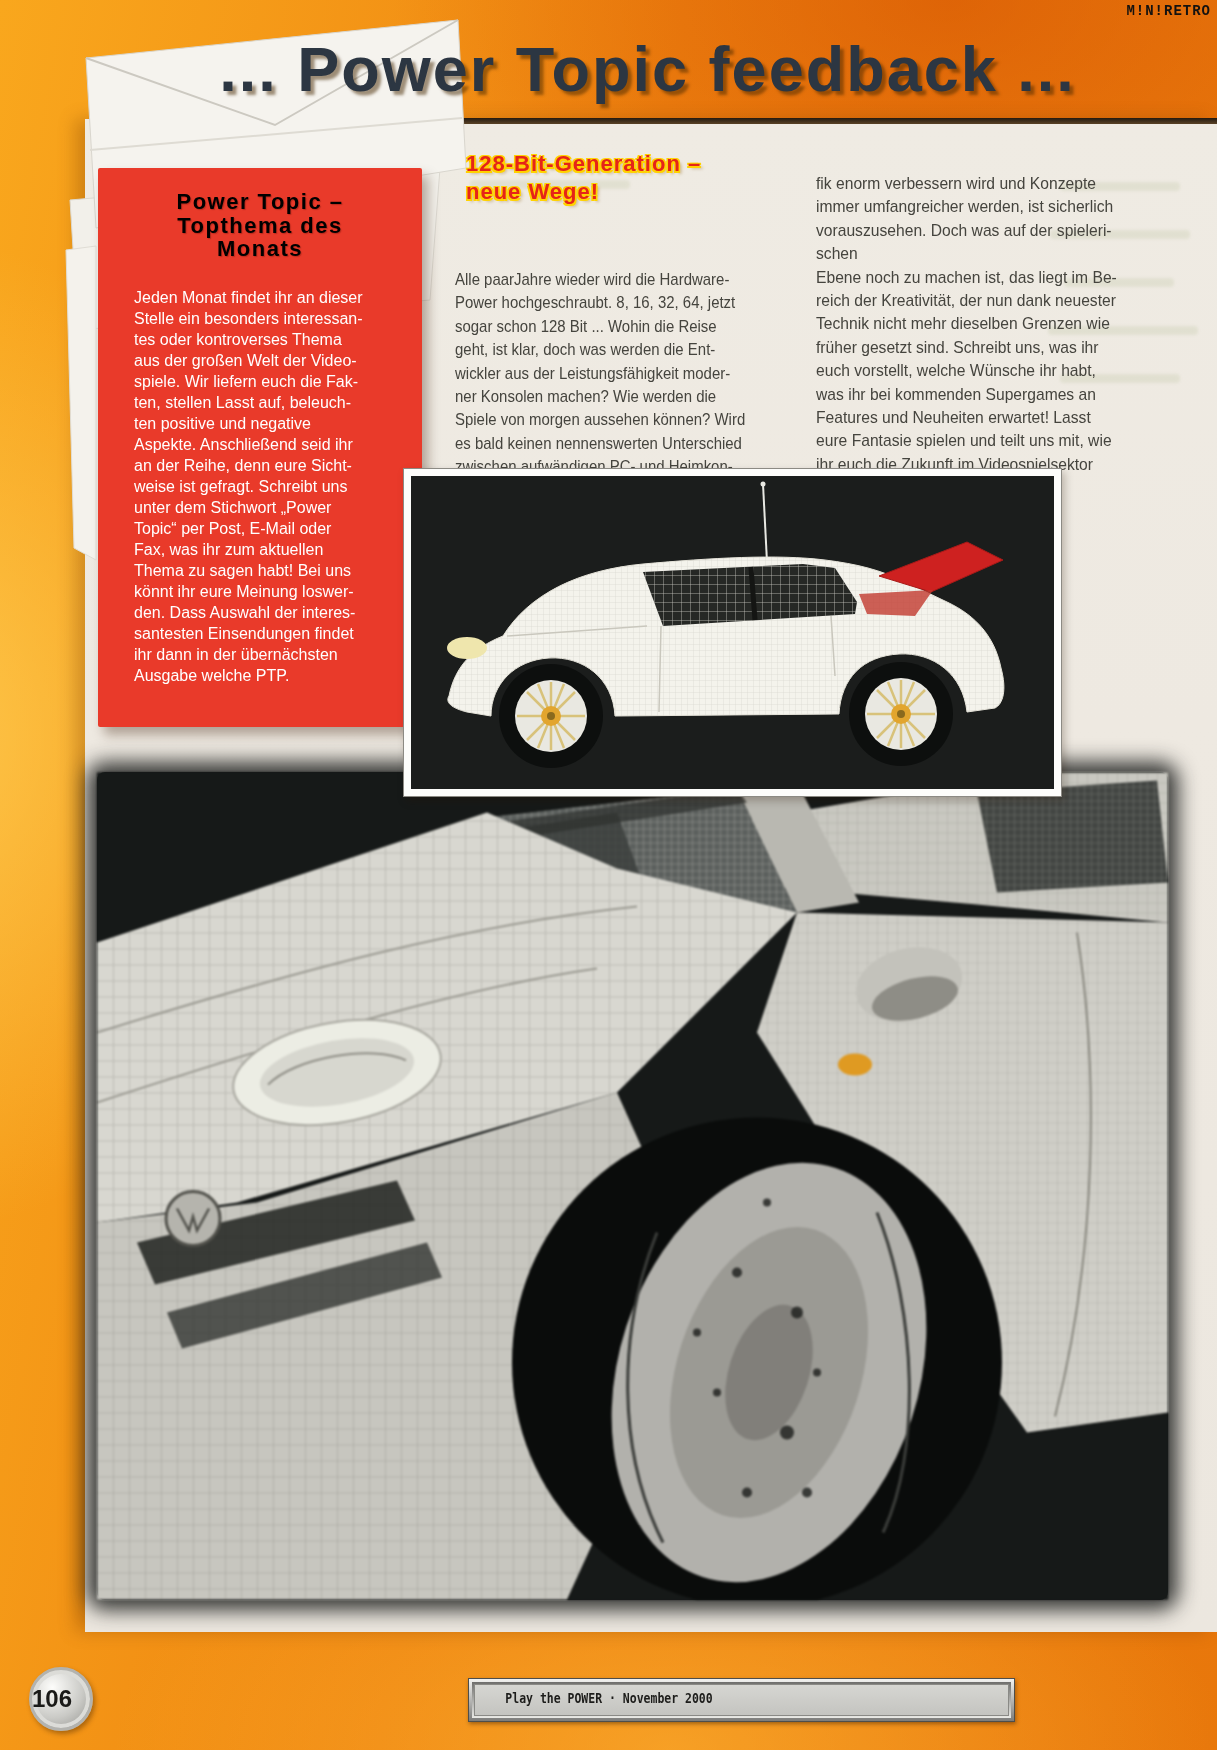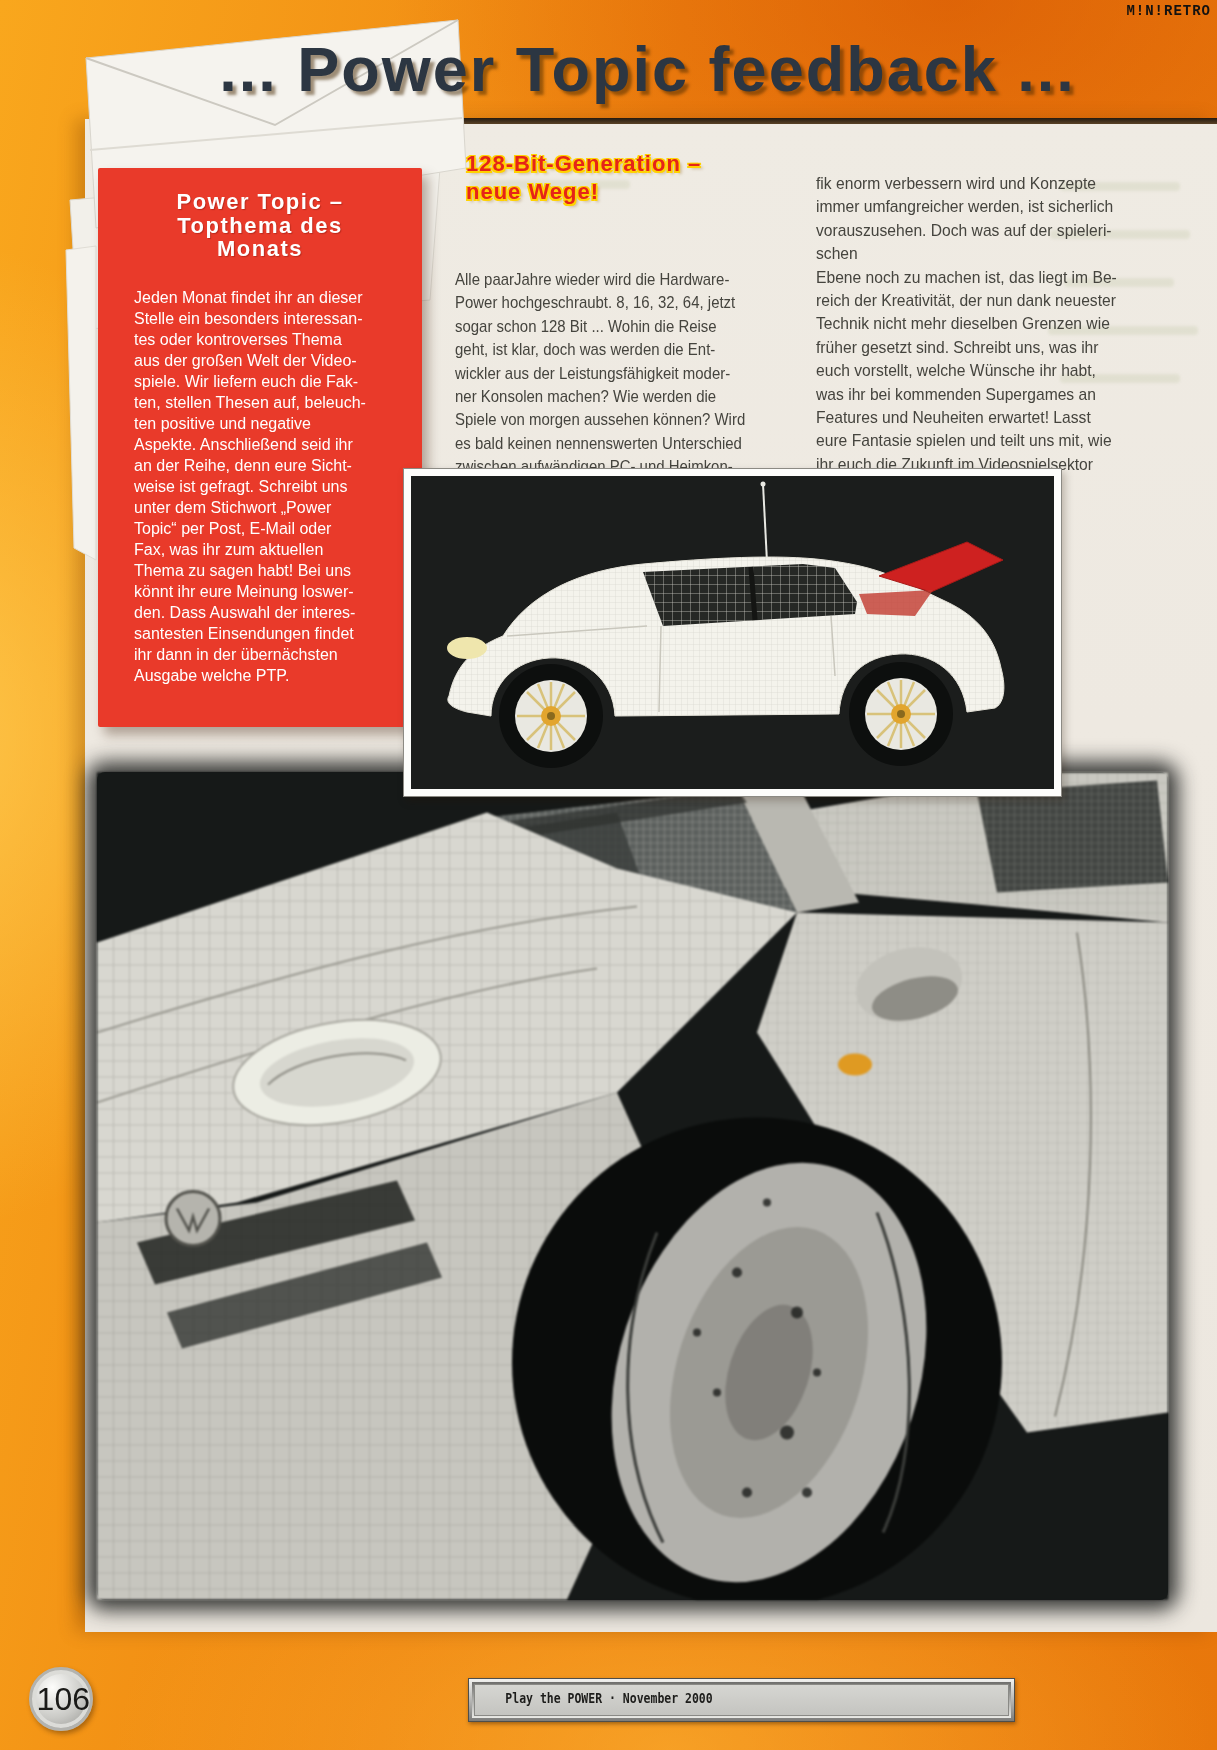--- a/index.html
+++ b/index.html
@@ -36,21 +36,21 @@
   .envelope{position:absolute;left:0;top:0;z-index:3;}
   
   .red-box{
     position:absolute;left:98px;top:168px;width:324px;height:559px;z-index:4;
     background:#e93a2a;border-radius:2px;
     box-shadow:6px 8px 12px rgba(60,30,10,.35);
   }
   .red-box .heading{
     position:absolute;left:0;top:22px;width:100%;text-align:center;
     font-weight:bold;font-size:22px;line-height:23.5px;letter-spacing:1.5px;
-    color:#ffffff;text-shadow:1px 1px 1px rgba(120,20,10,.4);
+    color:#000000;text-shadow:1px 1px 1px rgba(120,20,10,.4);
   }
   .red-box .body{
     position:absolute;left:36px;top:119px;width:270px;
     font-size:16px;line-height:21px;color:#ffffff;
   }
   .line{white-space:pre;}
   
   .article-heading{
     position:absolute;left:466px;top:150px;width:350px;z-index:4;
     font-weight:bold;font-size:22px;line-height:28px;letter-spacing:1px;color:#e52418;
@@ -95,22 +95,22 @@
   .footer-text{
     position:absolute;left:478px;top:1690px;width:262px;z-index:6;text-align:center;
     font-family:"DejaVu Sans Mono",monospace;font-weight:bold;font-size:14px;
     color:#1d1d1b;letter-spacing:0;transform:scaleX(.82);transform-origin:center;white-space:pre;
   }
   .page-badge{
     position:absolute;left:29px;top:1667px;width:64px;height:64px;z-index:6;border-radius:50%;
     background:radial-gradient(circle at 35% 30%,#fdfdfb,#cacac6 55%,#8f8f8b);
     border:3px solid #b3b3af;box-sizing:border-box;
     box-shadow:inset 0 0 0 4px #dcdcd8, 2px 3px 5px rgba(60,30,0,.4);
-    display:flex;align-items:center;justify-content:flex-end;
-    font-weight:normal;font-size:32px;color:#1a1a18;
+    display:flex;align-items:center;justify-content:flex-start;
+    font-weight:bold;font-size:24px;color:#1a1a18;
   }
 </style>
 </head>
 <body>
 
 <div id="page">
 
   <div class="paper"></div>
   <div class="header-rule"></div>
 
@@ -130,21 +130,21 @@
         <div class="line">Power Topic –</div>
         <div class="line">Topthema des</div>
         <div class="line">Monats</div>
       </div>
     <div class="body">
         <div class="line">Jeden Monat findet ihr an dieser</div>
         <div class="line">Stelle ein besonders interessan-</div>
         <div class="line">tes oder kontroverses Thema</div>
         <div class="line">aus der großen Welt der Video-</div>
         <div class="line">spiele. Wir liefern euch die Fak-</div>
-        <div class="line">ten, stellen Thesen auf, beleuch-</div>
+        <div class="line">ten, stellen Lasst auf, beleuch-</div>
         <div class="line">ten positive und negative</div>
         <div class="line">Aspekte. Anschließend seid ihr</div>
         <div class="line">an der Reihe, denn eure Sicht-</div>
         <div class="line">weise ist gefragt. Schreibt uns</div>
         <div class="line">unter dem Stichwort „Power</div>
         <div class="line">Topic“ per Post, E-Mail oder</div>
         <div class="line">Fax, was ihr zum aktuellen</div>
         <div class="line">Thema zu sagen habt! Bei uns</div>
         <div class="line">könnt ihr eure Meinung loswer-</div>
         <div class="line">den. Dass Auswahl der interes-</div>

